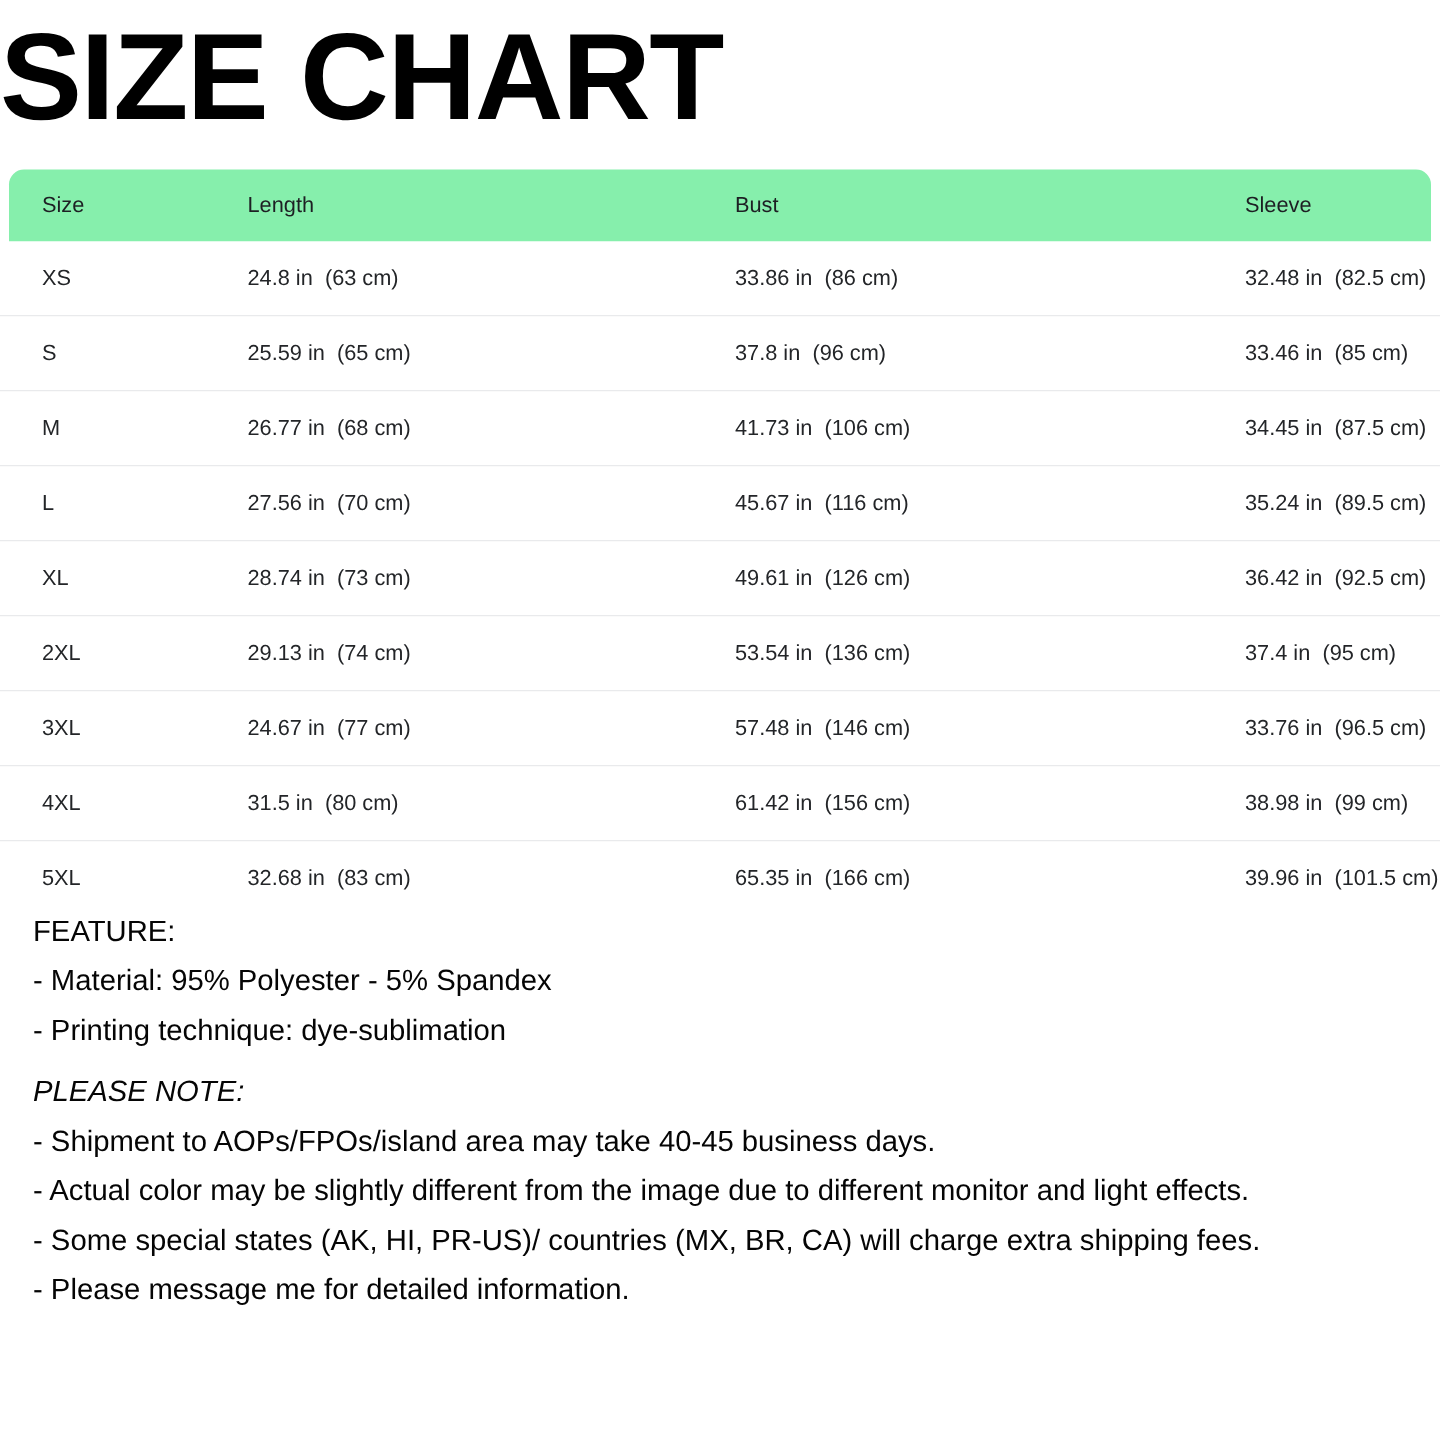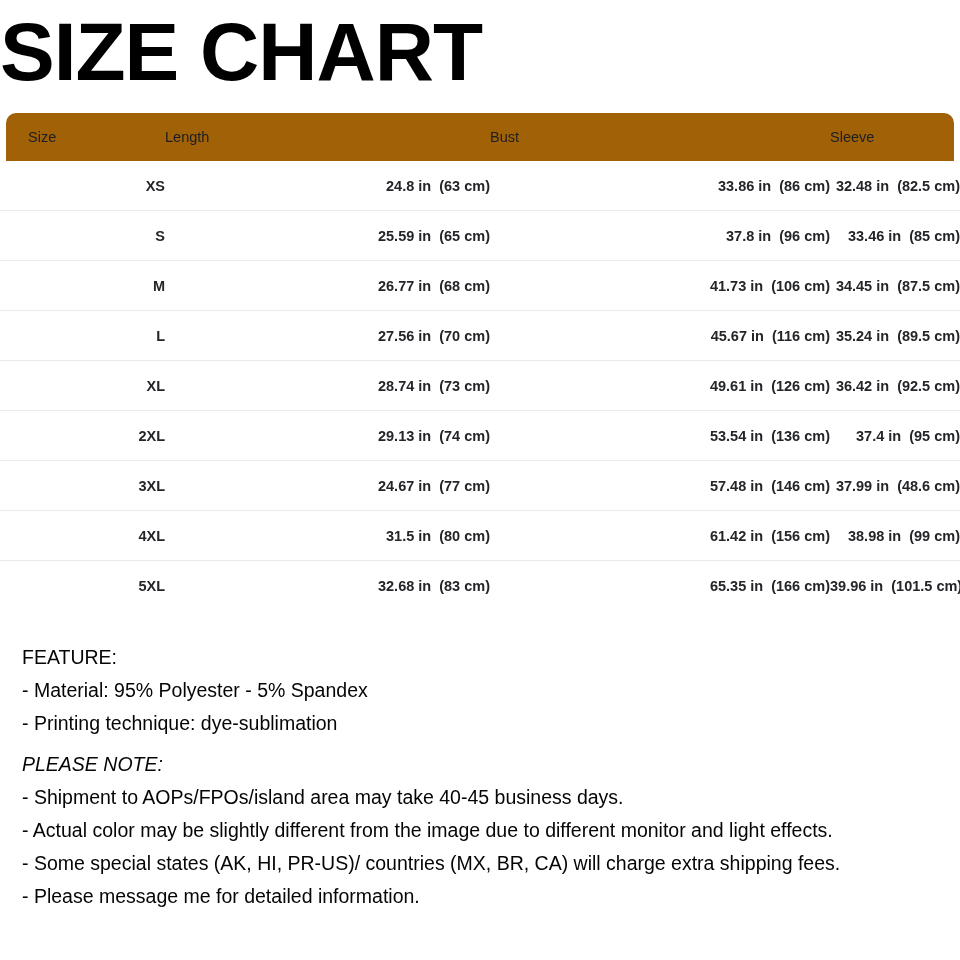--- a/index.html
+++ b/index.html
@@ -22,21 +22,21 @@
     font-weight: bold;
     letter-spacing: -1px;
     color: #000000;
   }
 
   
   .size-table { margin-top: 13px; }
   .thead {
     margin: 0 6px;
     height: 48px;
-    background: #a16207;
+    background: #86efac;
     border-radius: 10px 10px 0 0;
     display: grid;
     grid-template-columns: 137px 325px 340px 1fr;
     align-items: center;
     padding-left: 22px;
   }
   .th {
     font-size: 14.5px;
     font-weight: 500;
     color: #1d1f23;
@@ -47,28 +47,27 @@
     display: grid;
     grid-template-columns: 137px 325px 340px 1fr;
     align-items: center;
     padding-left: 28px;
     background: #ffffff;
     border-bottom: 1px solid #e9eaec;
   }
   .tr:last-child { border-bottom: none; }
   .td {
     font-size: 14.5px;
-    font-weight: 700;
+    font-weight: 400;
     color: #232528;
     white-space: pre;
-    text-align: right;
   }
 
   
-  .notes { margin-top: 36px; padding-left: 22px; }
+  .notes { padding-left: 22px; }
   .notes p {
     margin: 0 0 13px;
     font-size: 19.5px;
     line-height: 20px;
     font-weight: 400;
     color: #050505;
     white-space: pre;
   }
   .notes p.note-heading { margin-top: 21px; font-style: italic; }
 </style>
@@ -120,21 +119,21 @@
     <div class="tr">
       <div class="td">2XL</div>
       <div class="td">29.13 in  (74 cm)</div>
       <div class="td">53.54 in  (136 cm)</div>
       <div class="td">37.4 in  (95 cm)</div>
     </div>
     <div class="tr">
       <div class="td">3XL</div>
       <div class="td">24.67 in  (77 cm)</div>
       <div class="td">57.48 in  (146 cm)</div>
-      <div class="td">37.99 in  (48.6 cm)</div>
+      <div class="td">33.76 in  (96.5 cm)</div>
     </div>
     <div class="tr">
       <div class="td">4XL</div>
       <div class="td">31.5 in  (80 cm)</div>
       <div class="td">61.42 in  (156 cm)</div>
       <div class="td">38.98 in  (99 cm)</div>
     </div>
     <div class="tr">
       <div class="td">5XL</div>
       <div class="td">32.68 in  (83 cm)</div>

